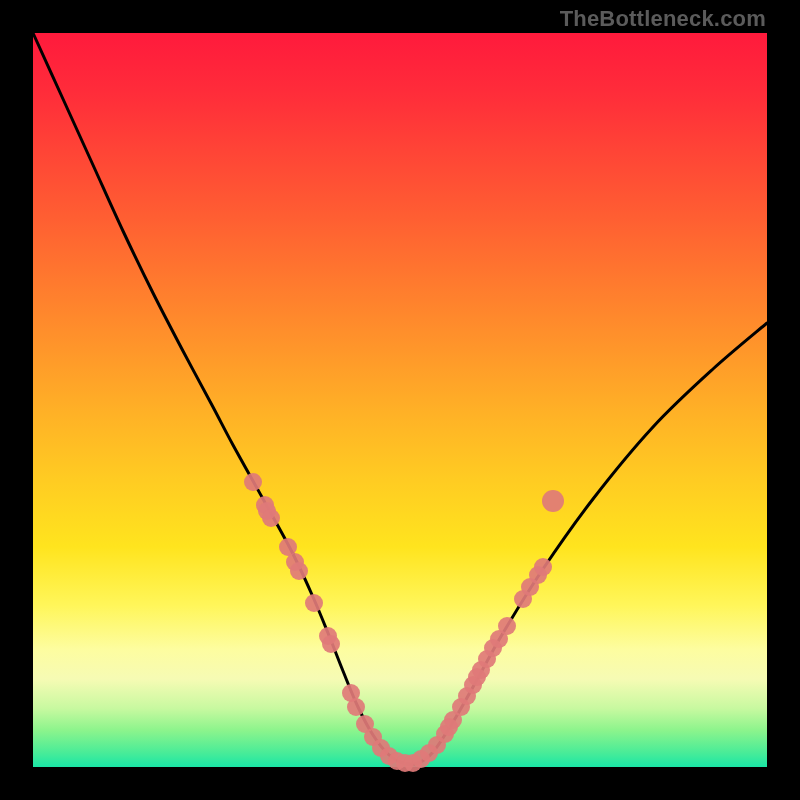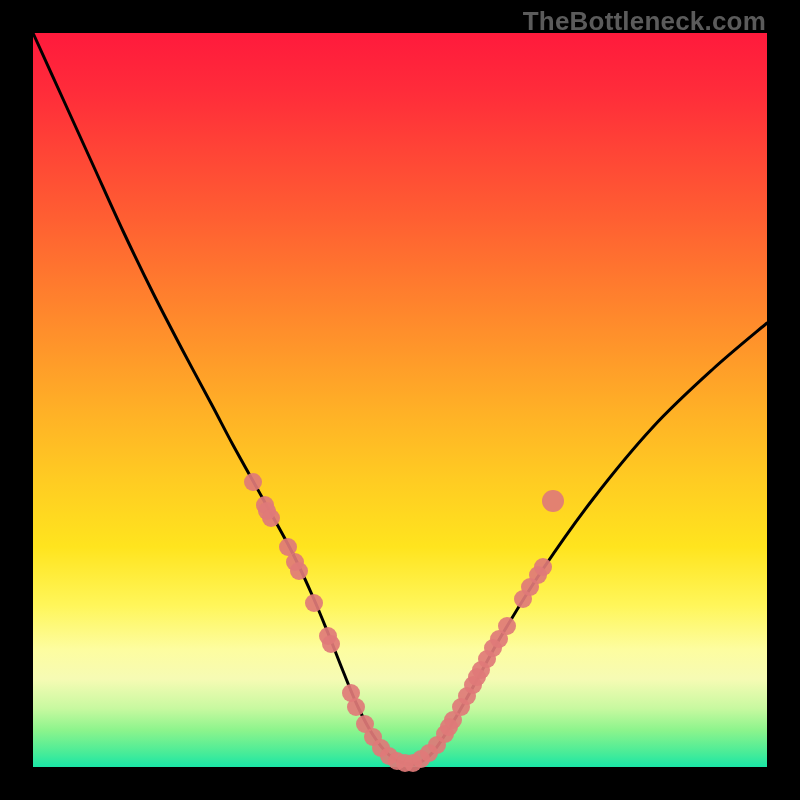--- a/index.html
+++ b/index.html
@@ -42,21 +42,21 @@
       #8cf48c 95%,
       #4aec98 98%,
       #1ae6a6 100%
     );
   }
   .watermark {
     position: absolute;
     top: 6px;
     right: 34px;
     font-family: Arial, Helvetica, sans-serif;
-    font-size: 26px;
+    font-size: 22px;
     font-weight: 600;
     color: #5b5b5b;
     letter-spacing: 0.2px;
   }
   svg.curve {
     position: absolute;
     top: 33px;
     left: 33px;
     width: 734px;
     height: 734px;

